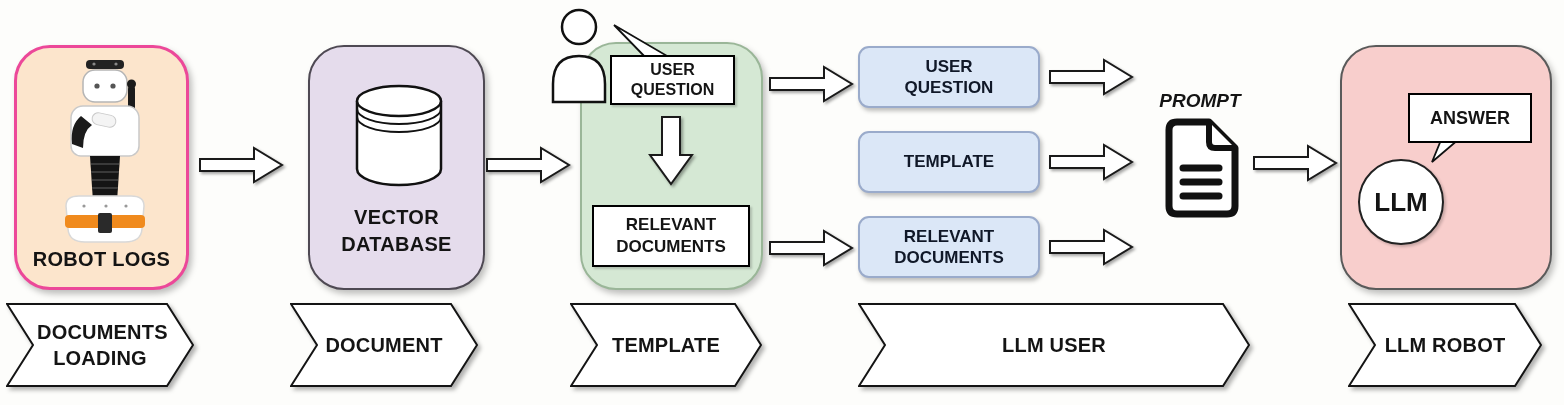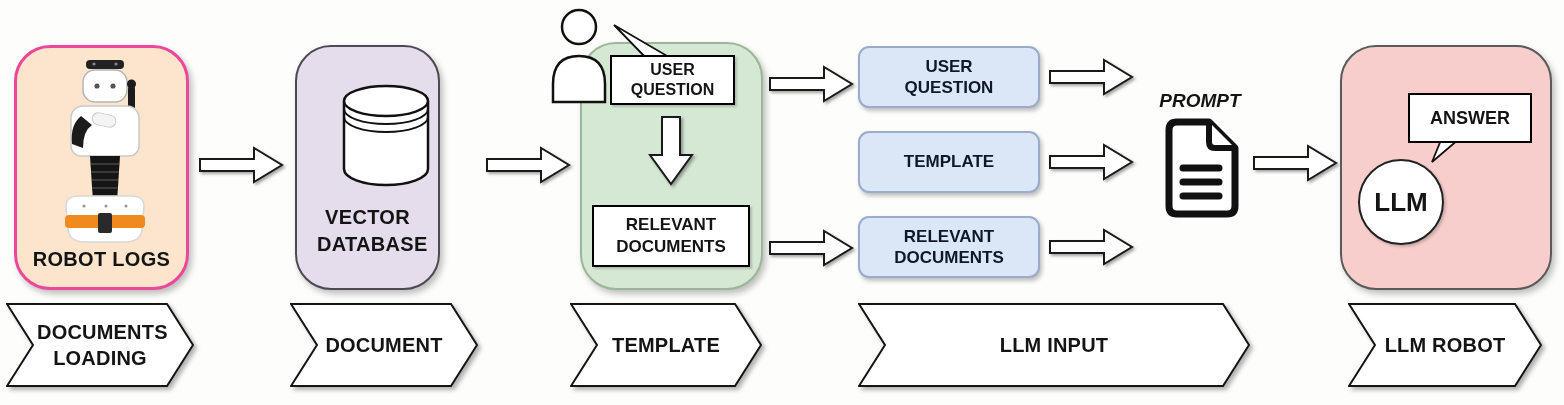--- a/index.html
+++ b/index.html
@@ -83,21 +83,21 @@
         <circle cx="56" cy="150" r="1.6" fill="#999"></circle>
         <circle cx="76" cy="150" r="1.6" fill="#999"></circle>
     </svg>
     <div class="panel-label" style="bottom:16px;">ROBOT LOGS</div>
   </div>
 
   <svg class="abs arrow" style="left:198px;top:145px;" width="86" height="40" viewBox="0 0 86 40">
     <polygon points="2,14 56,14 56,3 84,20 56,37 56,26 2,26"></polygon>
   </svg>
 
-  <div class="panel panel-purple" style="left:295px;top:45px;width:145px;height:245px;">
+  <div class="panel panel-purple" style="left:308px;top:45px;width:177px;height:245px;">
     <svg class="abs" style="left:41px;top:32px;" width="96" height="112" viewBox="0 0 96 112">
       <path d="M6,22 v68 a42,16 0 0 0 84,0 v-68" fill="#fff" stroke="#111" stroke-width="2.5"></path>
       <ellipse cx="48" cy="22" rx="42" ry="15" fill="#fff" stroke="#111" stroke-width="2.5"></ellipse>
       <path d="M6,30 A42,15 0 0 0 90,30" fill="none" stroke="#111" stroke-width="2"></path>
       <path d="M6,38 A42,15 0 0 0 90,38" fill="none" stroke="#111" stroke-width="2"></path>
     </svg>
     <div class="panel-label" style="bottom:30px;left:20px;right:20px;line-height:1.35;">VECTOR DATABASE</div>
   </div>
 
   <svg class="abs arrow" style="left:485px;top:145px;" width="86" height="40" viewBox="0 0 86 40">
@@ -200,21 +200,21 @@
       </svg>
     <div class="blabel">
         <span>TEMPLATE</span>
       </div>
   </div>
   <div class="banner" style="left:858px;top:303px;width:392px;">
     <svg width="392" height="84" viewBox="0 0 392 84">
         <polygon points="1,1 365,1 391,42 365,83 1,83 27,42"></polygon>
       </svg>
     <div class="blabel">
-        <span>LLM INPUT</span>
+        <span>LLM USER</span>
       </div>
   </div>
   <div class="banner" style="left:1348px;top:303px;width:194px;">
     <svg width="194" height="84" viewBox="0 0 194 84">
         <polygon points="1,1 167,1 193,42 167,83 1,83 27,42"></polygon>
       </svg>
     <div class="blabel">
         <span>LLM ROBOT</span>
       </div>
   </div>

